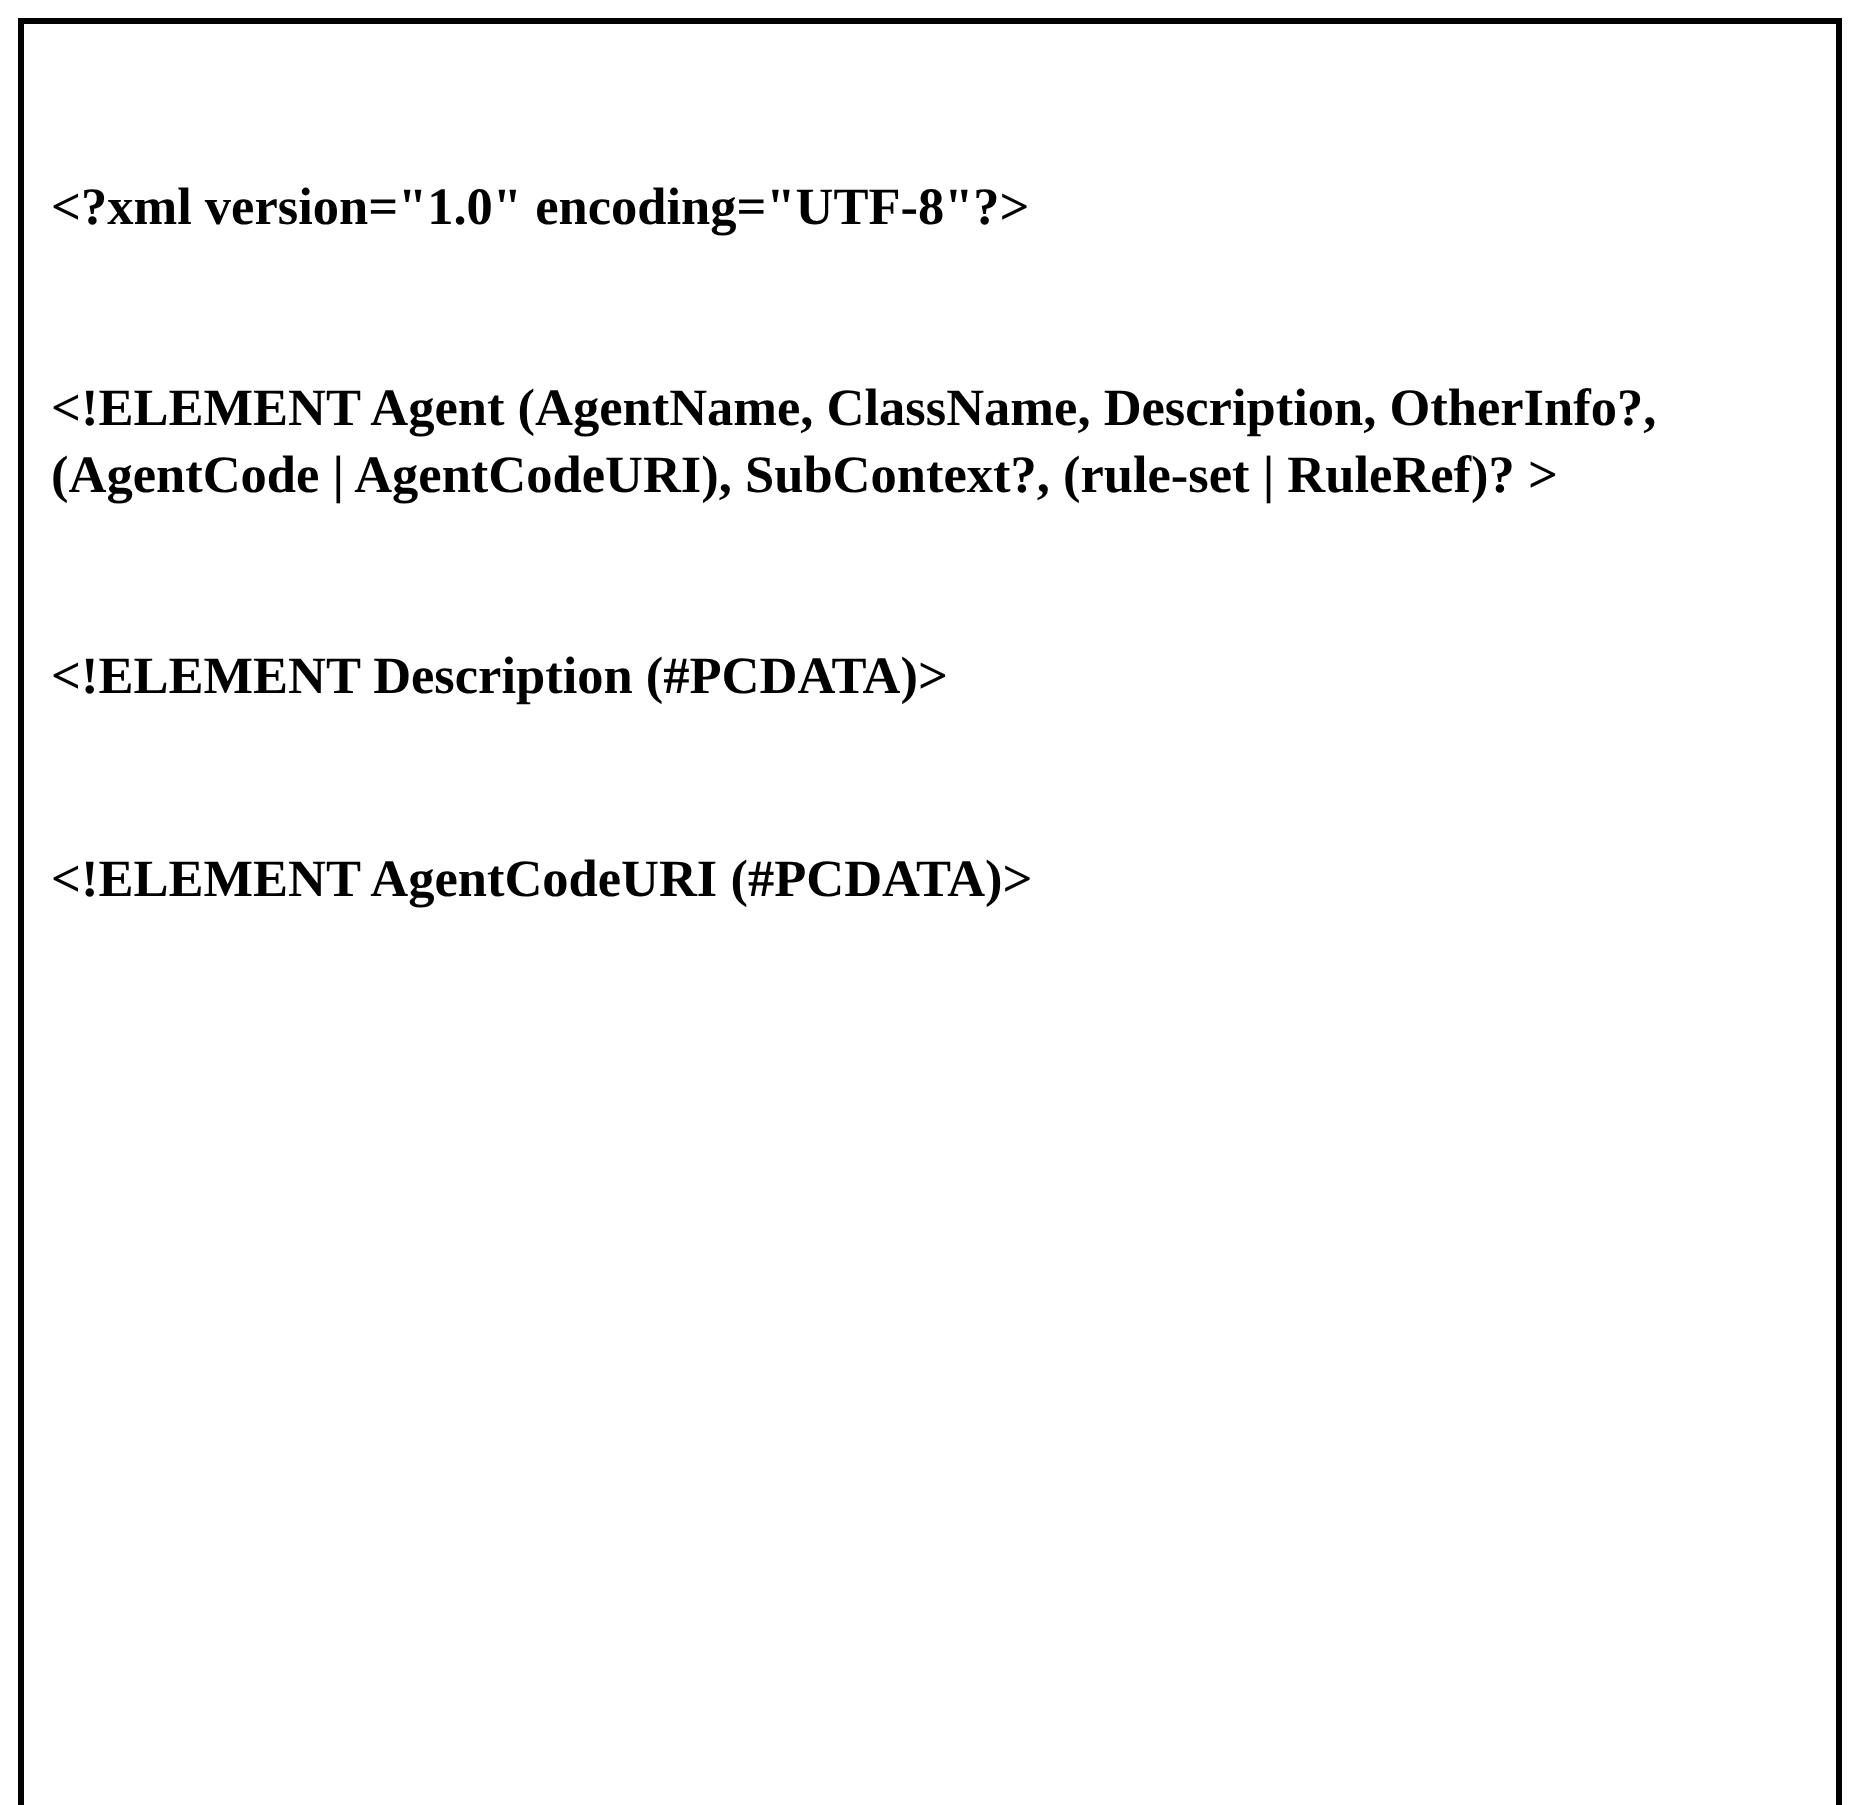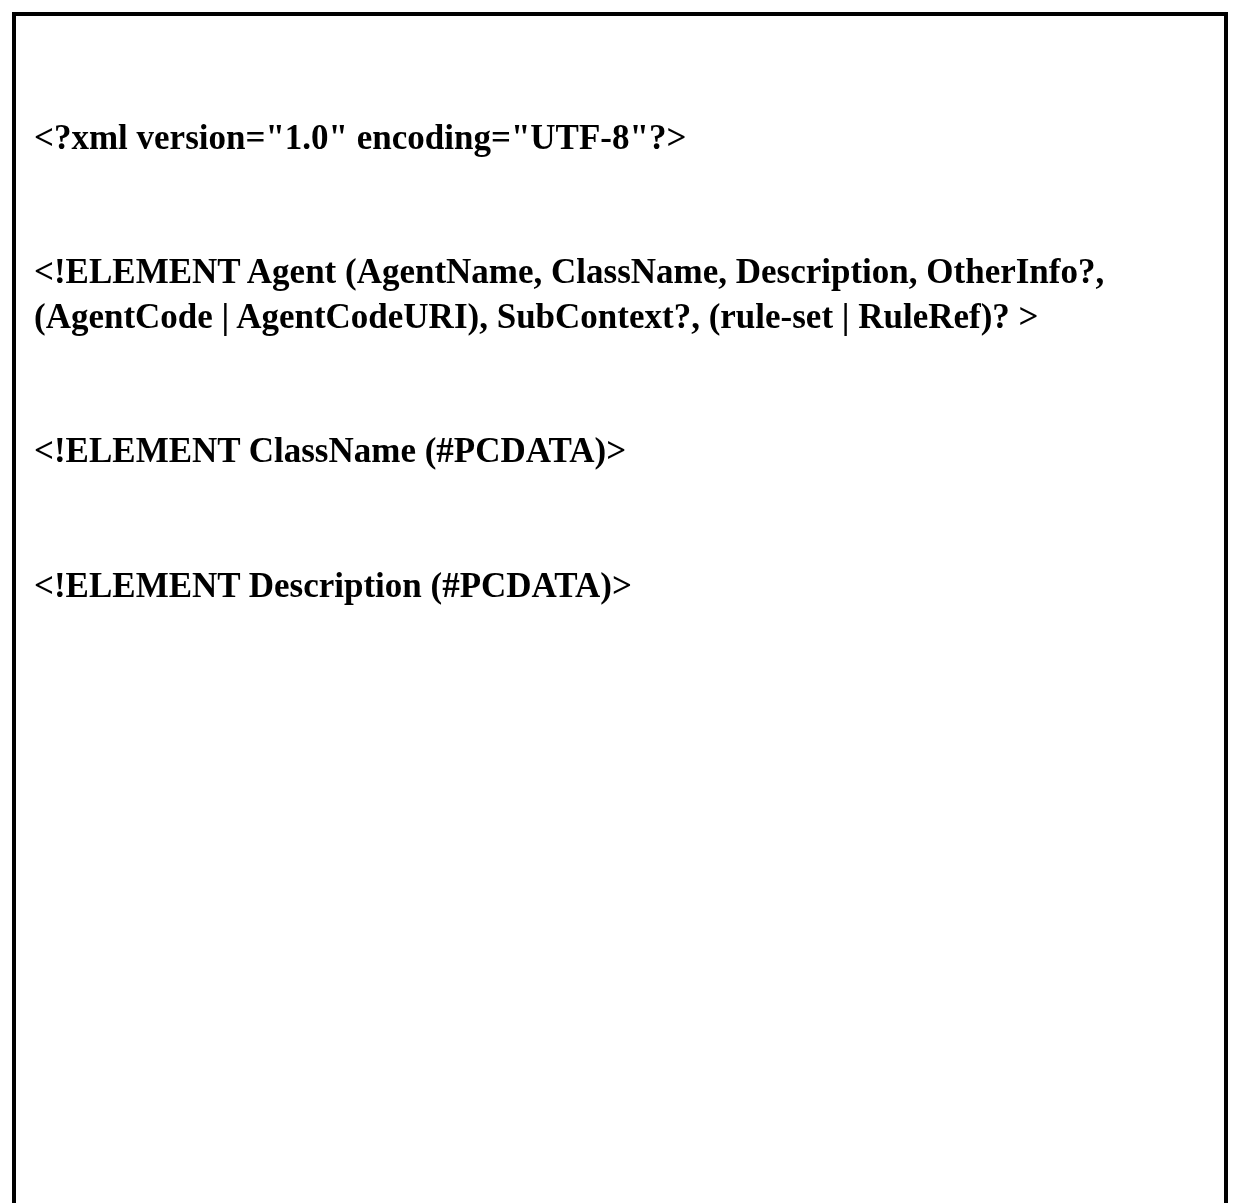--- a/index.html
+++ b/index.html
@@ -28,22 +28,22 @@
     display: block;
   }
 </style>
 </head>
 <body>
 
 <div class="page">
   <div class="codebox">
     <span class="line">&lt;?xml version="1.0" encoding="UTF-8"?&gt;</span>
     <span class="line">&lt;!ELEMENT Agent (AgentName, ClassName, Description, OtherInfo?, (AgentCode | AgentCodeURI), SubContext?, (rule-set | RuleRef)? &gt;</span>
-    <span class="line">&lt;!ELEMENT ClassName (#PCDATA)&gt;</span>
     <span class="line">&lt;!ELEMENT Description (#PCDATA)&gt;</span>
+    <span class="line">&lt;!ELEMENT AgentCodeURI (#PCDATA)&gt;</span>
     
     
     
     
     
     
     
     
     
     

